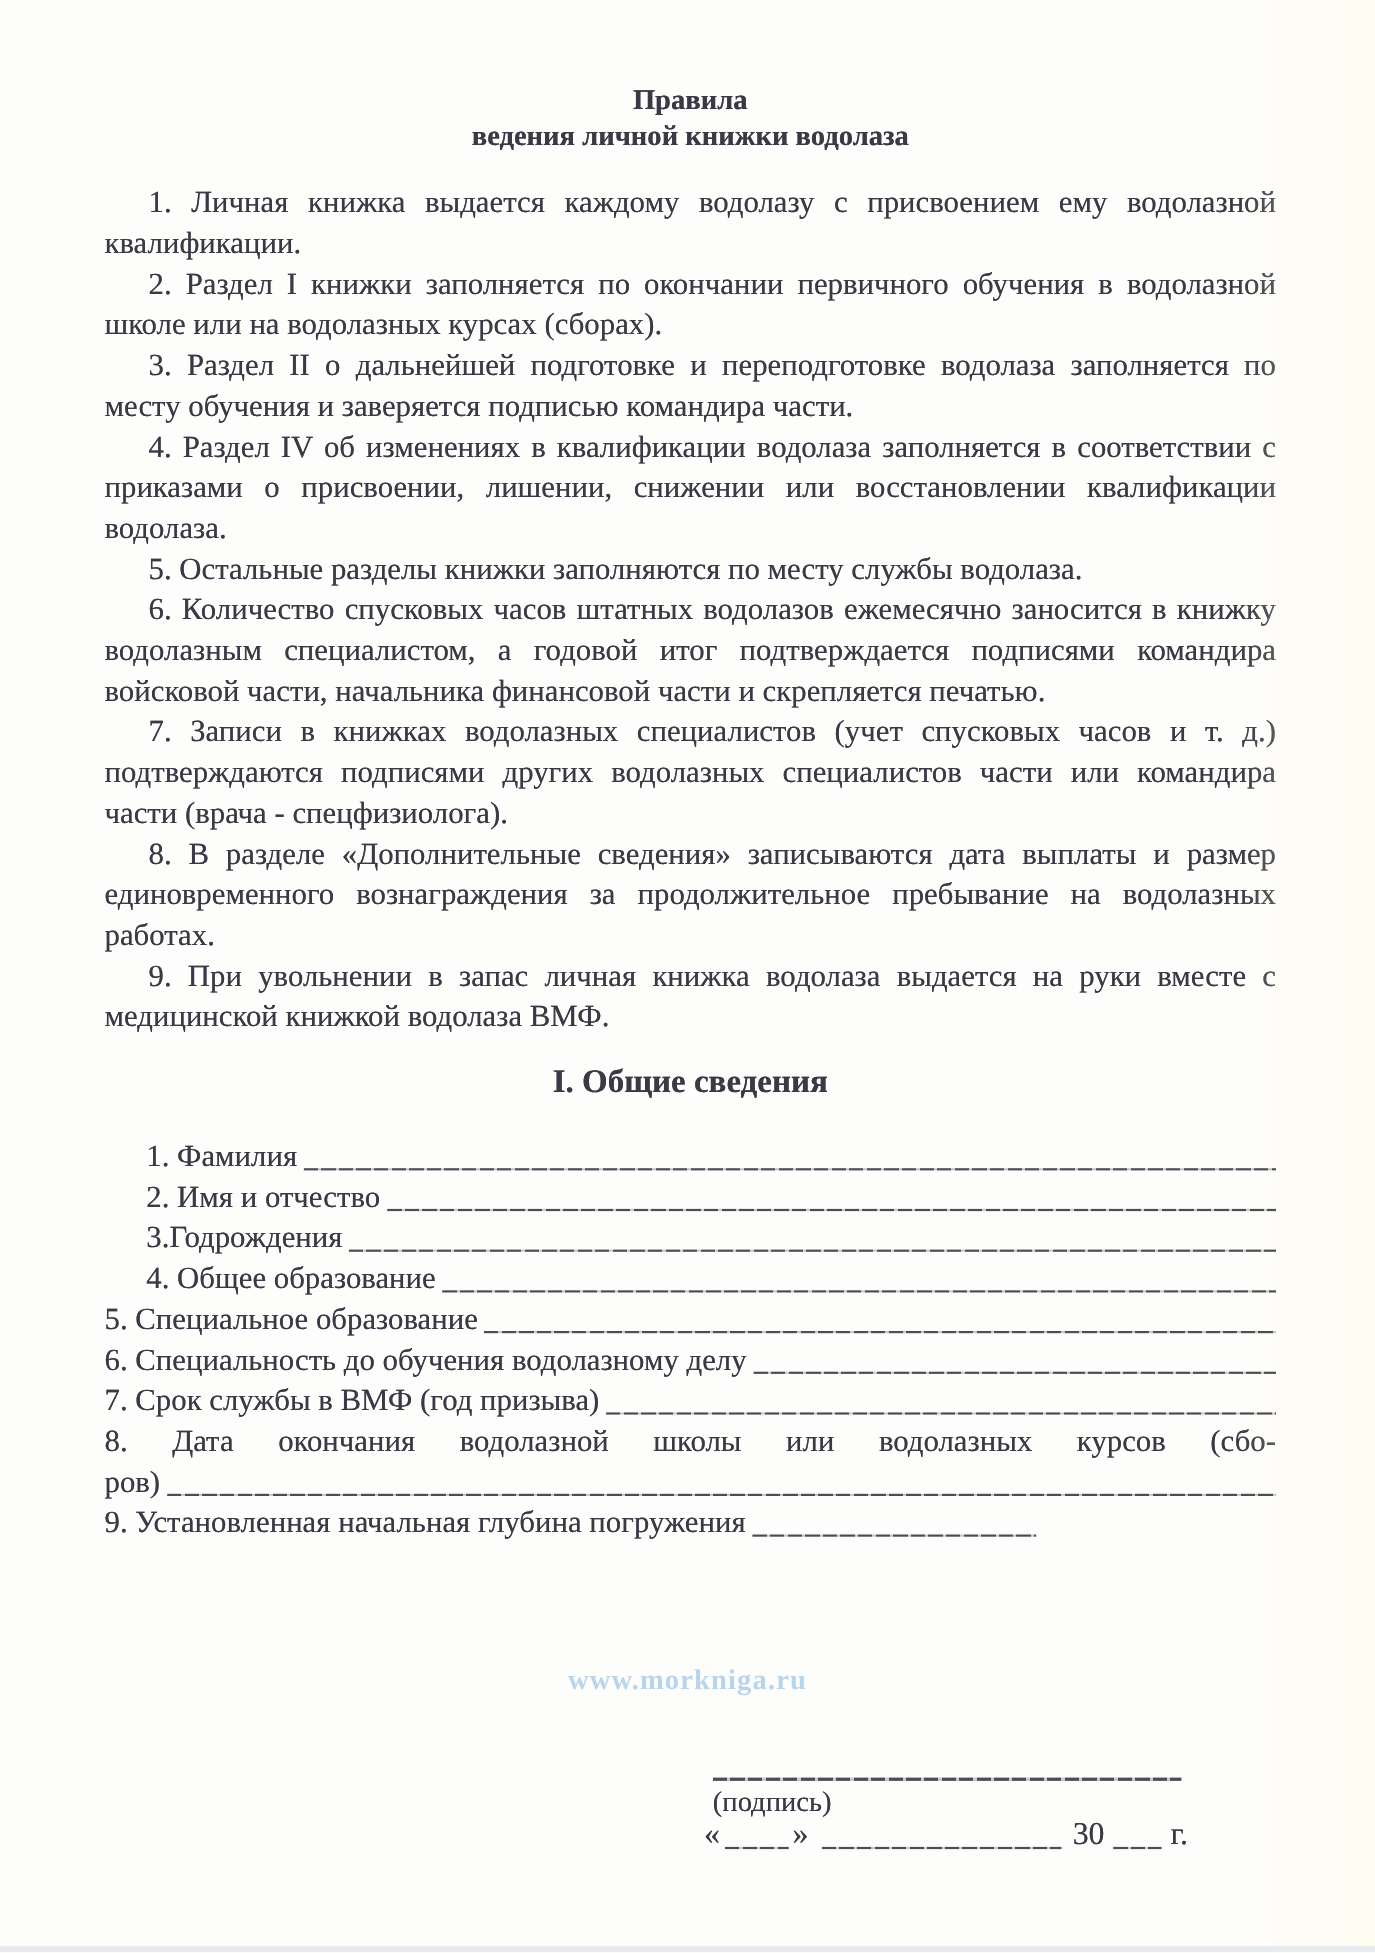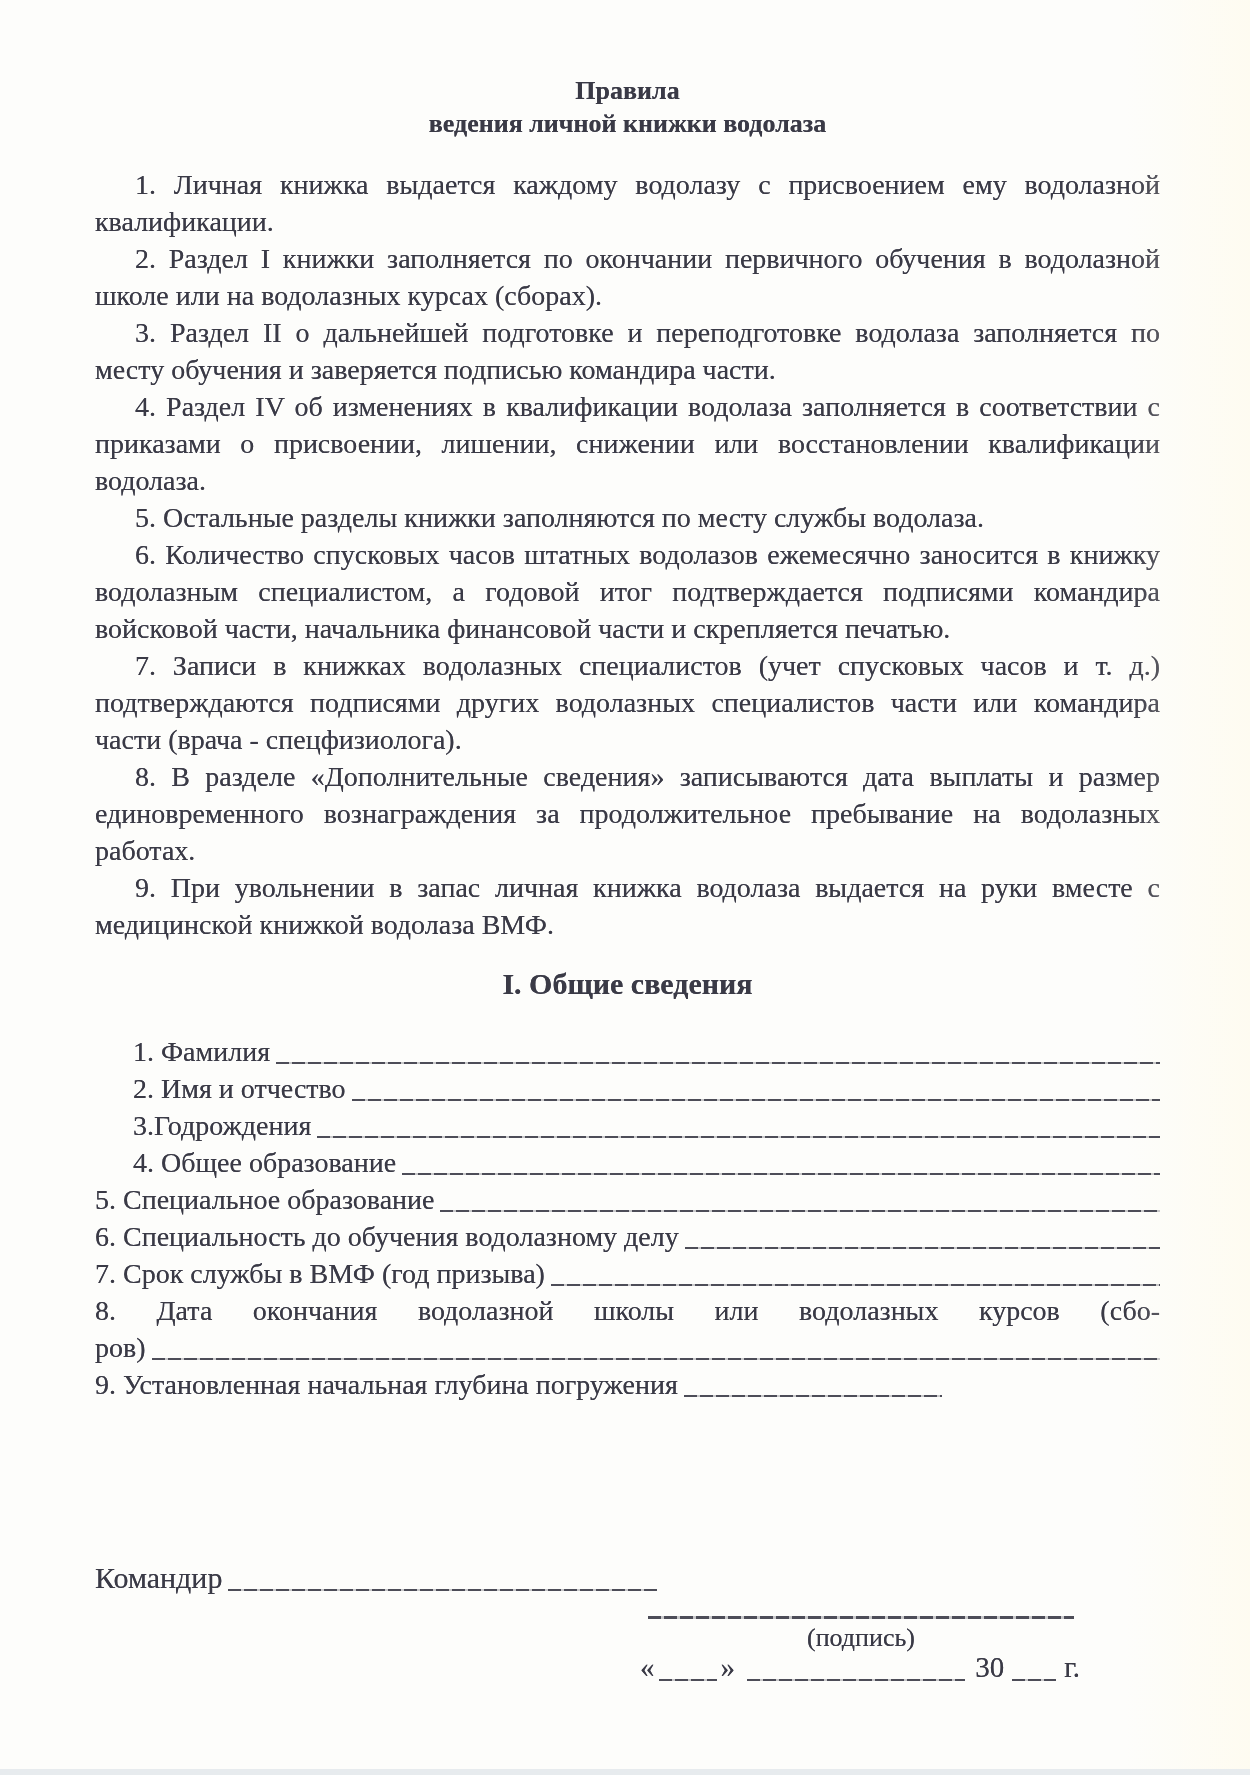--- a/index.html
+++ b/index.html
@@ -64,21 +64,21 @@
     text-shadow:0 0 0.6px rgba(55,55,70,0.8);
   }
   .commander-row .fill::after { bottom:9px; }
 
   .sig-line {
     position:absolute; top:1616px; left:648px; width:426px; height:3px;
     background:repeating-linear-gradient(90deg,#4d4d58 0 13px, rgba(77,77,88,0.3) 13px 16px);
   }
   .sig-caption {
     position:absolute; top:1622px; left:648px; width:426px;
-    text-align:center; font-size:26px; line-height:32px;
+    text-align:left; font-size:26px; line-height:32px;
     text-shadow:0 0 0.6px rgba(55,55,70,0.8);
   }
 
   .date-row {
     position:absolute; top:1644px; left:640px; width:440px;
     display:flex; line-height:46px; font-size:29px;
     text-shadow:0 0 0.6px rgba(55,55,70,0.8);
   }
   .date-row .fill { margin-left:4px; margin-right:4px; }
   .date-row .fill::after { bottom:9px; }
@@ -153,25 +153,22 @@
         <span class="fill"></span>
       </div>
       <div class="form-row">
         <span class="label">9. Установленная начальная глубина погружения</span>
         <span class="fill short"></span>
       </div>
     </div>
 
   </div>
 
+  <div class="watermark">www.morkniga.ru</div>
 
-  <div class="commander-row">
-    <span class="label">Командир</span>
-    <span class="fill"></span>
-  </div>
 
   <div class="sig-line"></div>
   <div class="sig-caption">(подпись)</div>
 
   <div class="date-row">
     <span>«</span>
     <span class="fill blank-day"></span>
     <span>»</span>
     <span class="fill blank-month"></span>
     <span>30</span>

